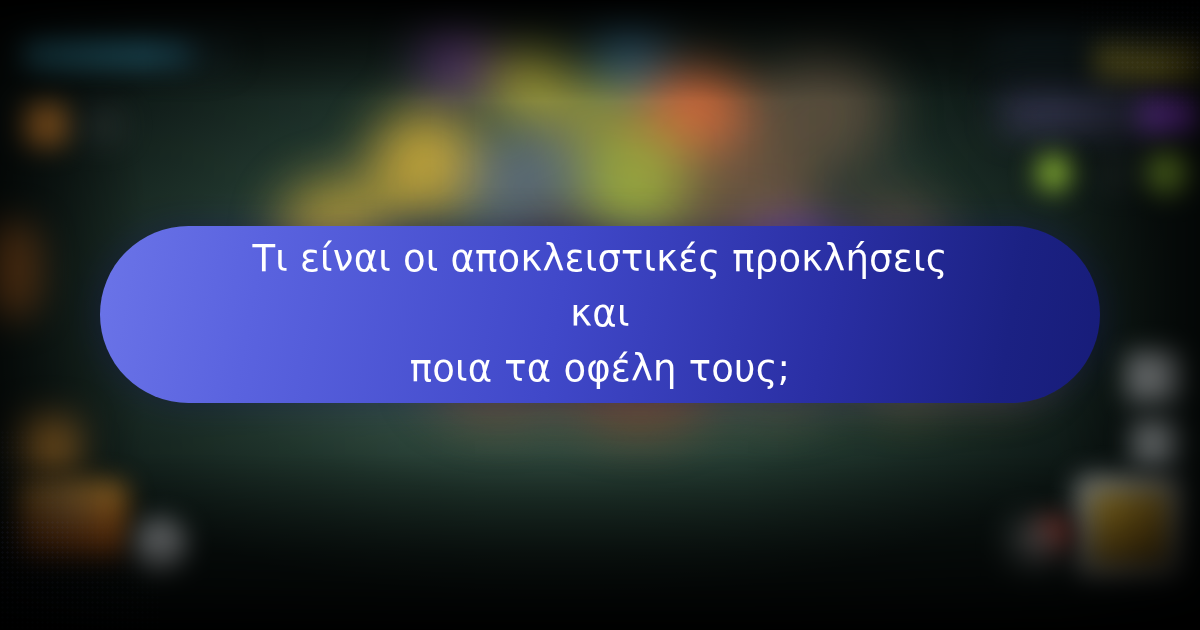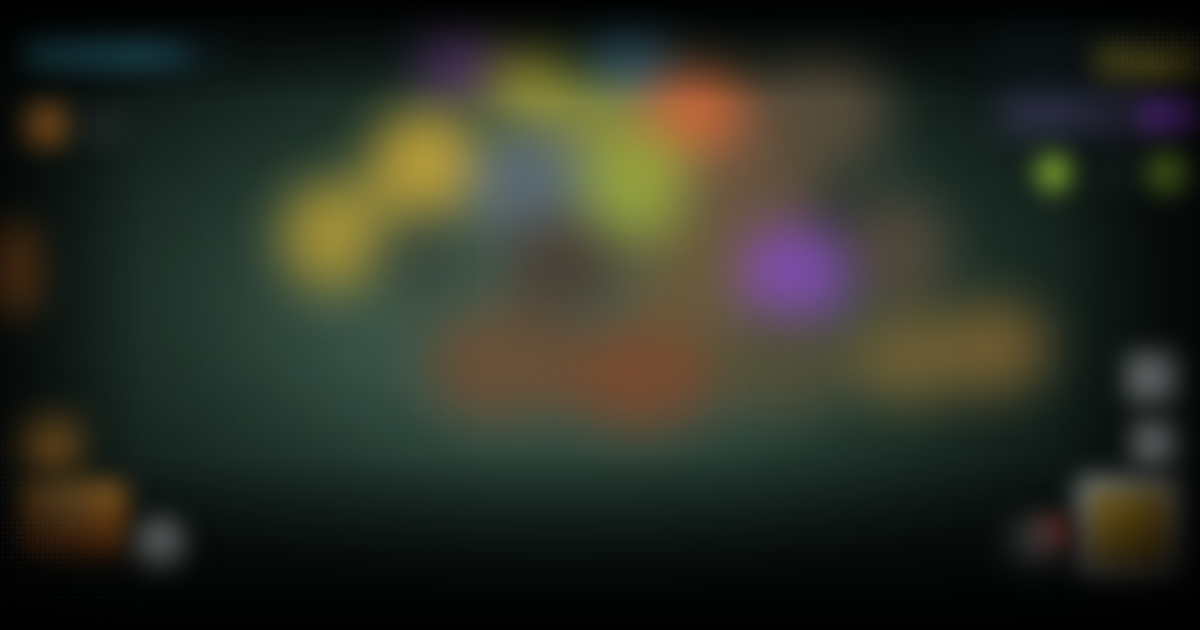--- a/index.html
+++ b/index.html
@@ -183,14 +183,18 @@
     <div class="halftone blue" style="left:0; bottom:0; width:160px; height:110px; opacity:0.75;
                 -webkit-mask-image: linear-gradient(45deg, rgba(0,0,0,1) 0%, rgba(0,0,0,0) 82%);
                 mask-image: linear-gradient(45deg, rgba(0,0,0,1) 0%, rgba(0,0,0,0) 82%);"></div>
     <div class="halftone blue" style="left:0; top:430px; width:70px; height:130px; opacity:0.38;
                 -webkit-mask-image: linear-gradient(60deg, rgba(0,0,0,1) 0%, rgba(0,0,0,0) 80%);
                 mask-image: linear-gradient(60deg, rgba(0,0,0,1) 0%, rgba(0,0,0,0) 80%);"></div>
 
     <div class="vignette"></div>
   </div>
 
+  <div class="pill">
+    <div class="pill-text">Τι είναι οι αποκλειστικές προκλήσεις και
+ποια τα οφέλη τους;</div>
+  </div>
 
 </div>
 
 </body></html>

